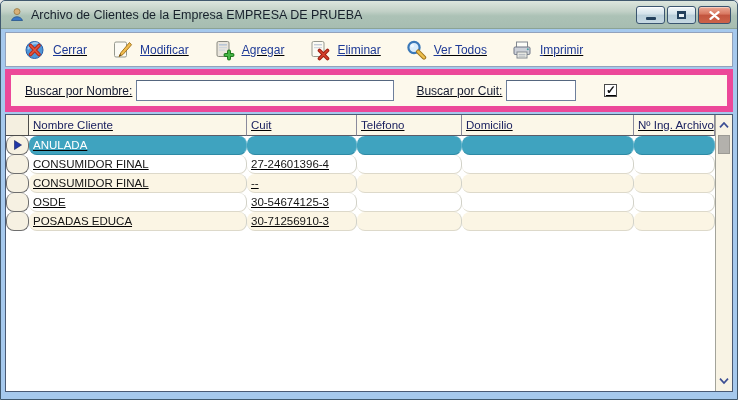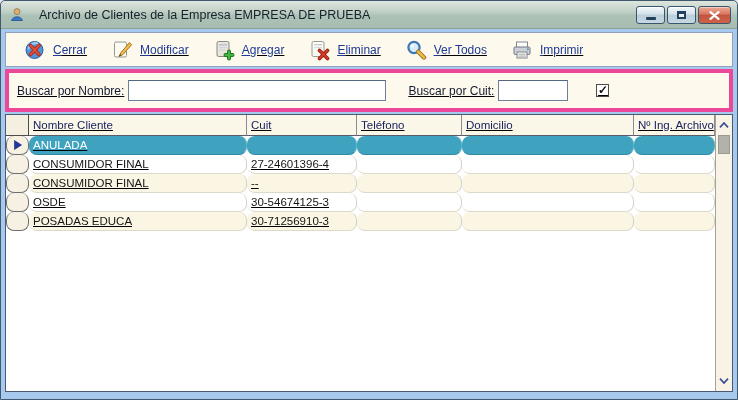--- a/index.html
+++ b/index.html
@@ -11,21 +11,20 @@
     border:1px solid #41596e; border-radius:5px 5px 0 0;
     overflow:hidden;
   }
 
   
   .titlebar {
     height:28px; display:flex; align-items:center; padding:0 6px 0 8px;
     background:linear-gradient(to bottom, var(--titlebar-top,#dde6de) 0%, #c2d1c7 38%, var(--titlebar-bg,#acc2b6) 55%, #a7bdb1 100%);
     border-radius:4px 4px 0 0;
     border-bottom:1px solid #8ba395;
-    gap:8px;
   }
   .win-icon { width:16px; height:16px; margin-right:6px; flex:0 0 auto; }
   .title { flex:1; font-size:12.5px; color:#17202b; white-space:nowrap; overflow:hidden; }
   .controls { display:flex; align-items:center; }
   .ctrl {
     width:29px; height:18px; margin-left:2px; border:1px solid #3a5570; border-radius:3px;
     display:flex; align-items:center; justify-content:center; cursor:default;
     background:linear-gradient(to bottom,#f3f8fa 0%,#d3e2ea 45%,#b9cfda 50%,#c6d8e2 100%);
     box-shadow:inset 0 1px 0 rgba(255,255,255,.75);
   }
@@ -50,21 +49,21 @@
   }
   .tb-btn { display:flex; align-items:center; margin:0 14px 0 10px; cursor:default; }
   .tb-icon { width:22px; height:22px; margin-right:7px; }
   .tb-icon svg { width:22px; height:22px; display:block; }
   .tb-label { font-size:12px; color:var(--toolbar-text,#1e3a96); white-space:nowrap; }
   .tb-label u { text-decoration:underline; }
 
   
   .search-panel {
     height:43px; flex:0 0 auto; margin-top:2px; background:var(--panel-cream,#fdf9ec);
-    border:4px solid #ec4899; display:flex; align-items:center; padding:0 8px;
+    border:6px solid #ec4899; display:flex; align-items:center; padding:0 14px;
     font-size:12px; color:#141a30;
   }
   .search-panel label { white-space:nowrap; }
   .inp {
     height:21px; border:1px solid #6e7f9c; border-top-color:#55667f; background:#fff;
     font-family:"Liberation Sans",sans-serif; font-size:12px; padding:0 3px; outline:none;
   }
   .inp-name { width:258px; margin-left:4px; }
   .lbl-cuit { margin-left:22px; }
   .inp-cuit { width:70px; margin-left:4px; }

